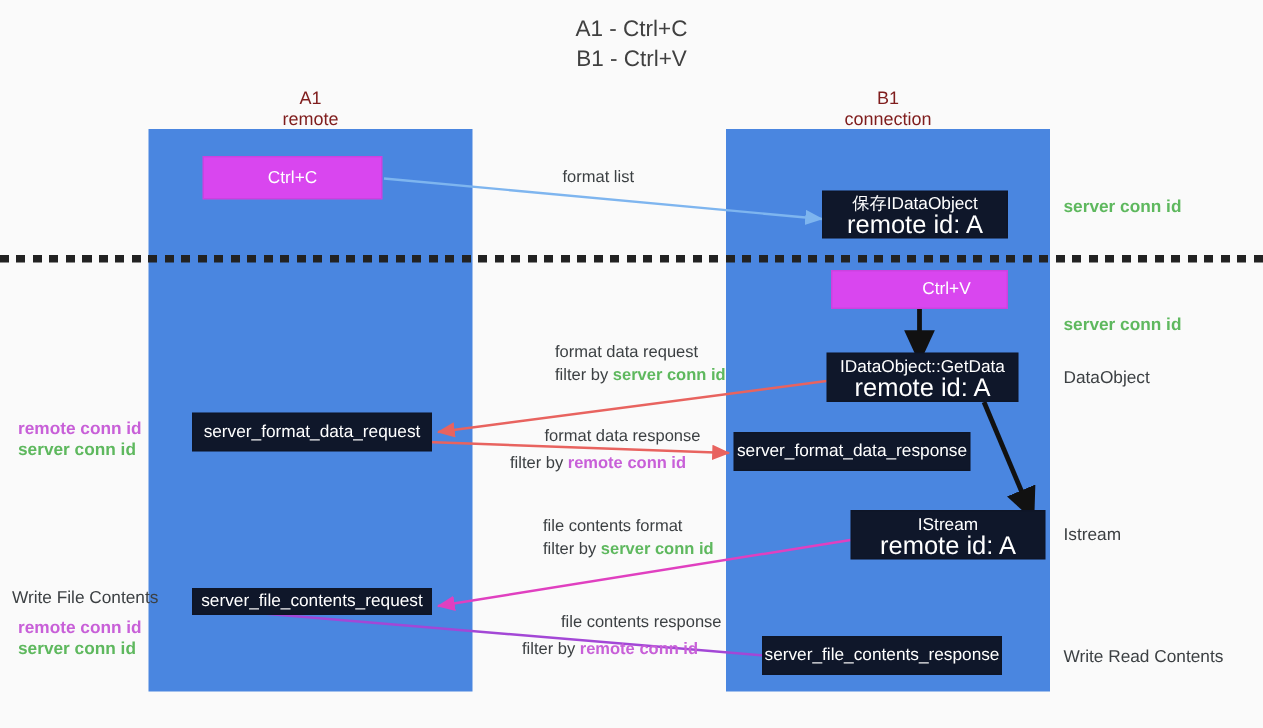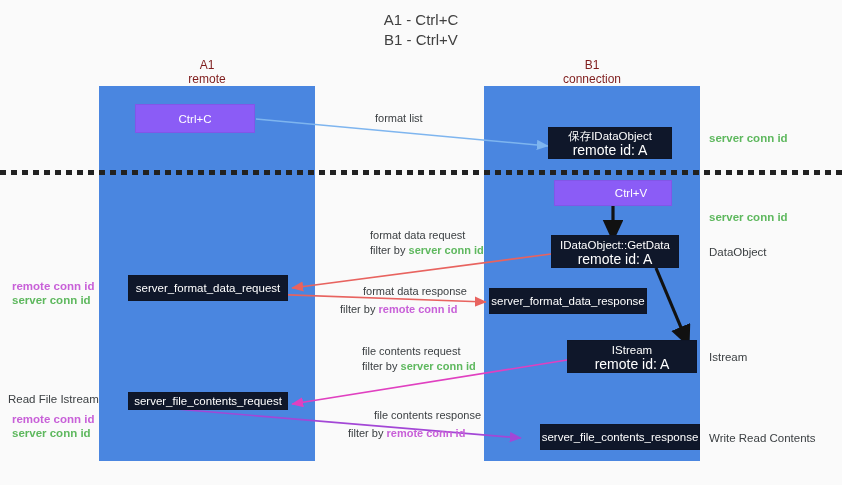--- a/index.html
+++ b/index.html
@@ -51,23 +51,23 @@
     display: flex;
     flex-direction: column;
     align-items: center;
     justify-content: center;
     color: #ffffff;
     font-size: 11.5px;
     line-height: 14px;
     text-align: center;
     border: 1px solid rgba(0,0,0,0.06);
   }
-  .node.green { background: #8b5cf6; }
+  .node.green { background: #d946ef; }
   .node.orange { background: #0f172a; }
-  .node .l2 { font-size: 14px; }
+  .node .l2 { font-size: 17px; }
 
   
   .dashed-sep {
     left: 0;
     top: 170px;
     width: 842px;
     height: 5px;
     background-image: repeating-linear-gradient(
       to right,
       #222 0px, #222 6px,
@@ -188,21 +188,21 @@
 
   <div class="abs node orange" style="left:567px; top:340px; width:130px; height:33px;">
     <div>IStream</div>
     <div class="l2">remote id: A</div>
   </div>
 
   <div class="abs node orange" style="left:128px; top:392px; width:160px; height:18px;">
     <div>server_file_contents_request</div>
   </div>
 
-  <div class="abs node orange" style="left:540px; top:424px; width:160px; height:26px;">
+  <div class="abs node orange" style="left:508px; top:424px; width:160px; height:26px;">
     <div>server_file_contents_response</div>
   </div>
 
   <div class="abs edge-caption" style="left:375px; top:111px;">
     <span>format list</span>
   </div>
 
   <div class="abs edge-caption" style="left:370px; top:228px;">
     <div>format data request</div>
     <div>
@@ -211,21 +211,21 @@
   </div>
 
   <div class="abs edge-caption" style="left:363px; top:284px;">
     <div>format data response</div>
     <div style="margin-left:-23px; margin-top:3px;">
       <span>filter by </span><span class="purple">remote conn id</span>
     </div>
   </div>
 
   <div class="abs edge-caption" style="left:362px; top:344px;">
-    <div>file contents request</div>
+    <div>file contents format</div>
     <div>
       <span>filter by </span><span class="green">server conn id</span>
     </div>
   </div>
 
   <div class="abs edge-caption" style="left:374px; top:408px;">
     <div>file contents response</div>
     <div style="margin-left:-26px; margin-top:3px;">
       <span>filter by </span><span class="purple">remote conn id</span>
     </div>
@@ -237,17 +237,17 @@
 
   <div class="abs side-label lbl-plain" style="left:709px; top:245px;">DataObject</div>
 
   <div class="abs side-label lbl-plain" style="left:709px; top:350px;">Istream</div>
 
   <div class="abs side-label lbl-plain" style="left:709px; top:431px;">Write Read Contents</div>
 
   <div class="abs side-label lbl-purple" style="left:12px; top:279px;">remote conn id</div>
   <div class="abs side-label lbl-green" style="left:12px; top:293px;">server conn id</div>
 
-  <div class="abs side-label lbl-plain" style="left:8px; top:392px;">Read File Istream</div>
+  <div class="abs side-label lbl-plain" style="left:8px; top:392px;">Write File Contents</div>
   <div class="abs side-label lbl-purple" style="left:12px; top:412px;">remote conn id</div>
   <div class="abs side-label lbl-green" style="left:12px; top:426px;">server conn id</div>
 
 </div>
 
 </body></html>

